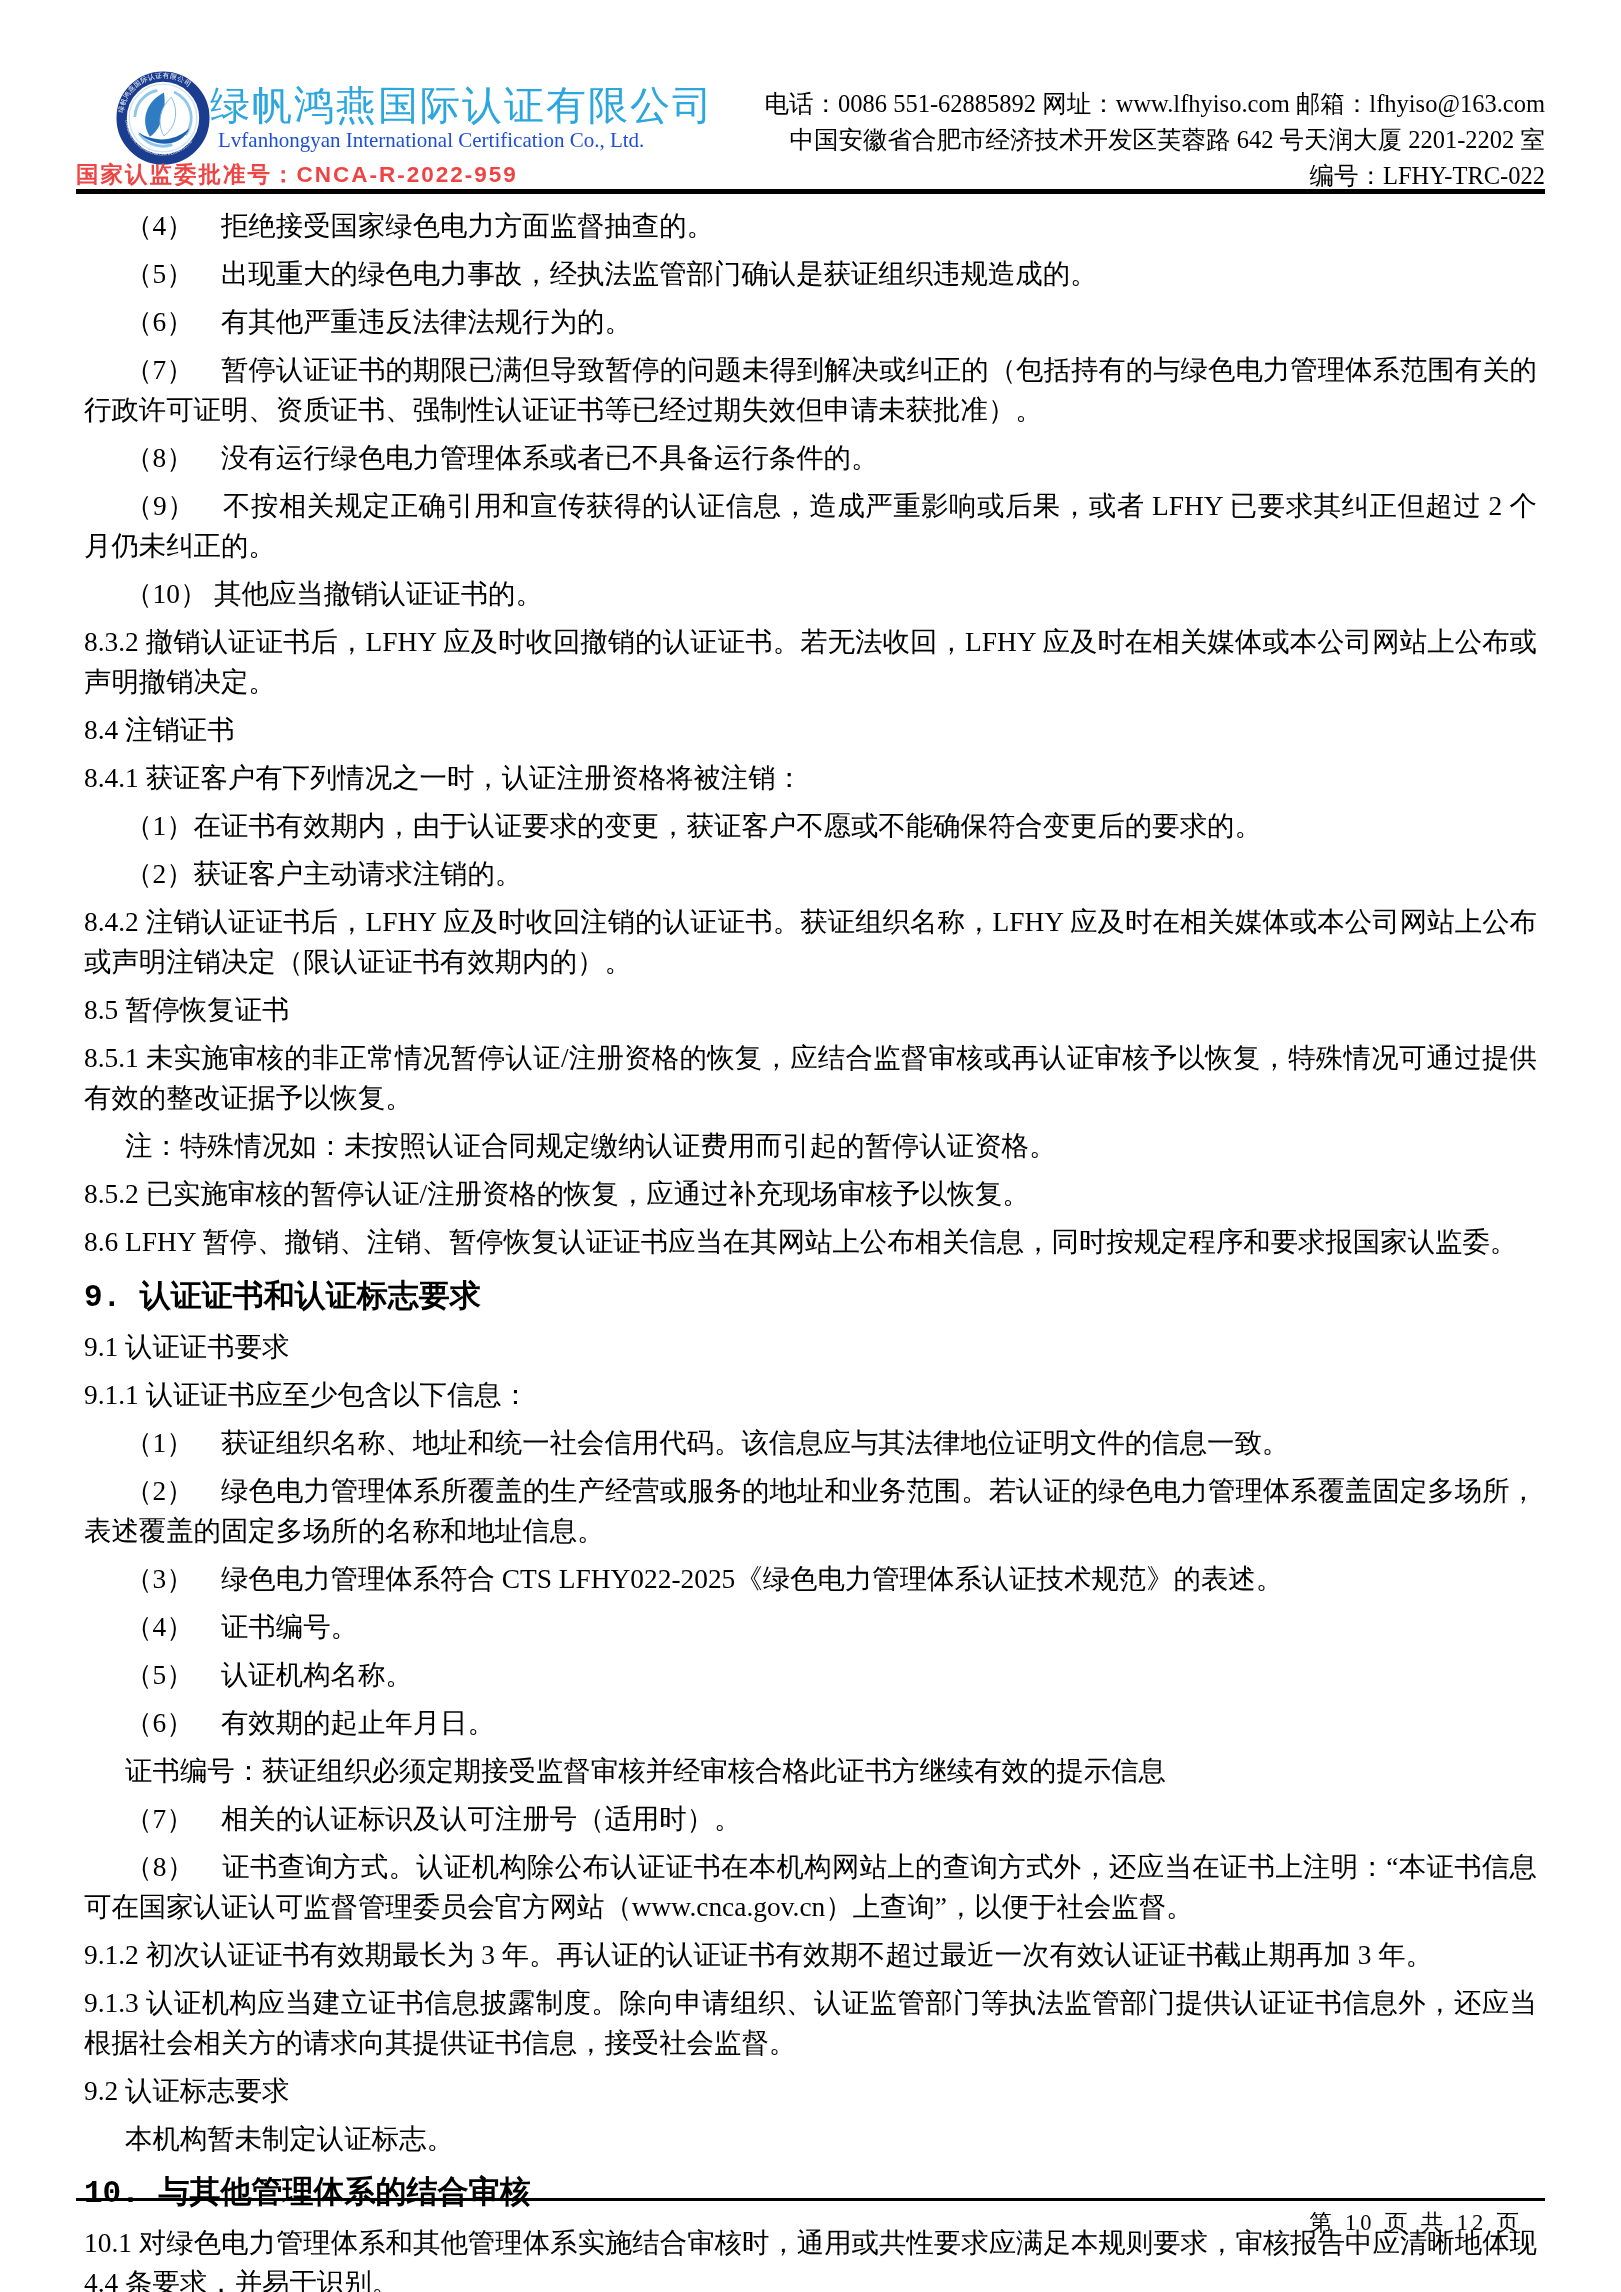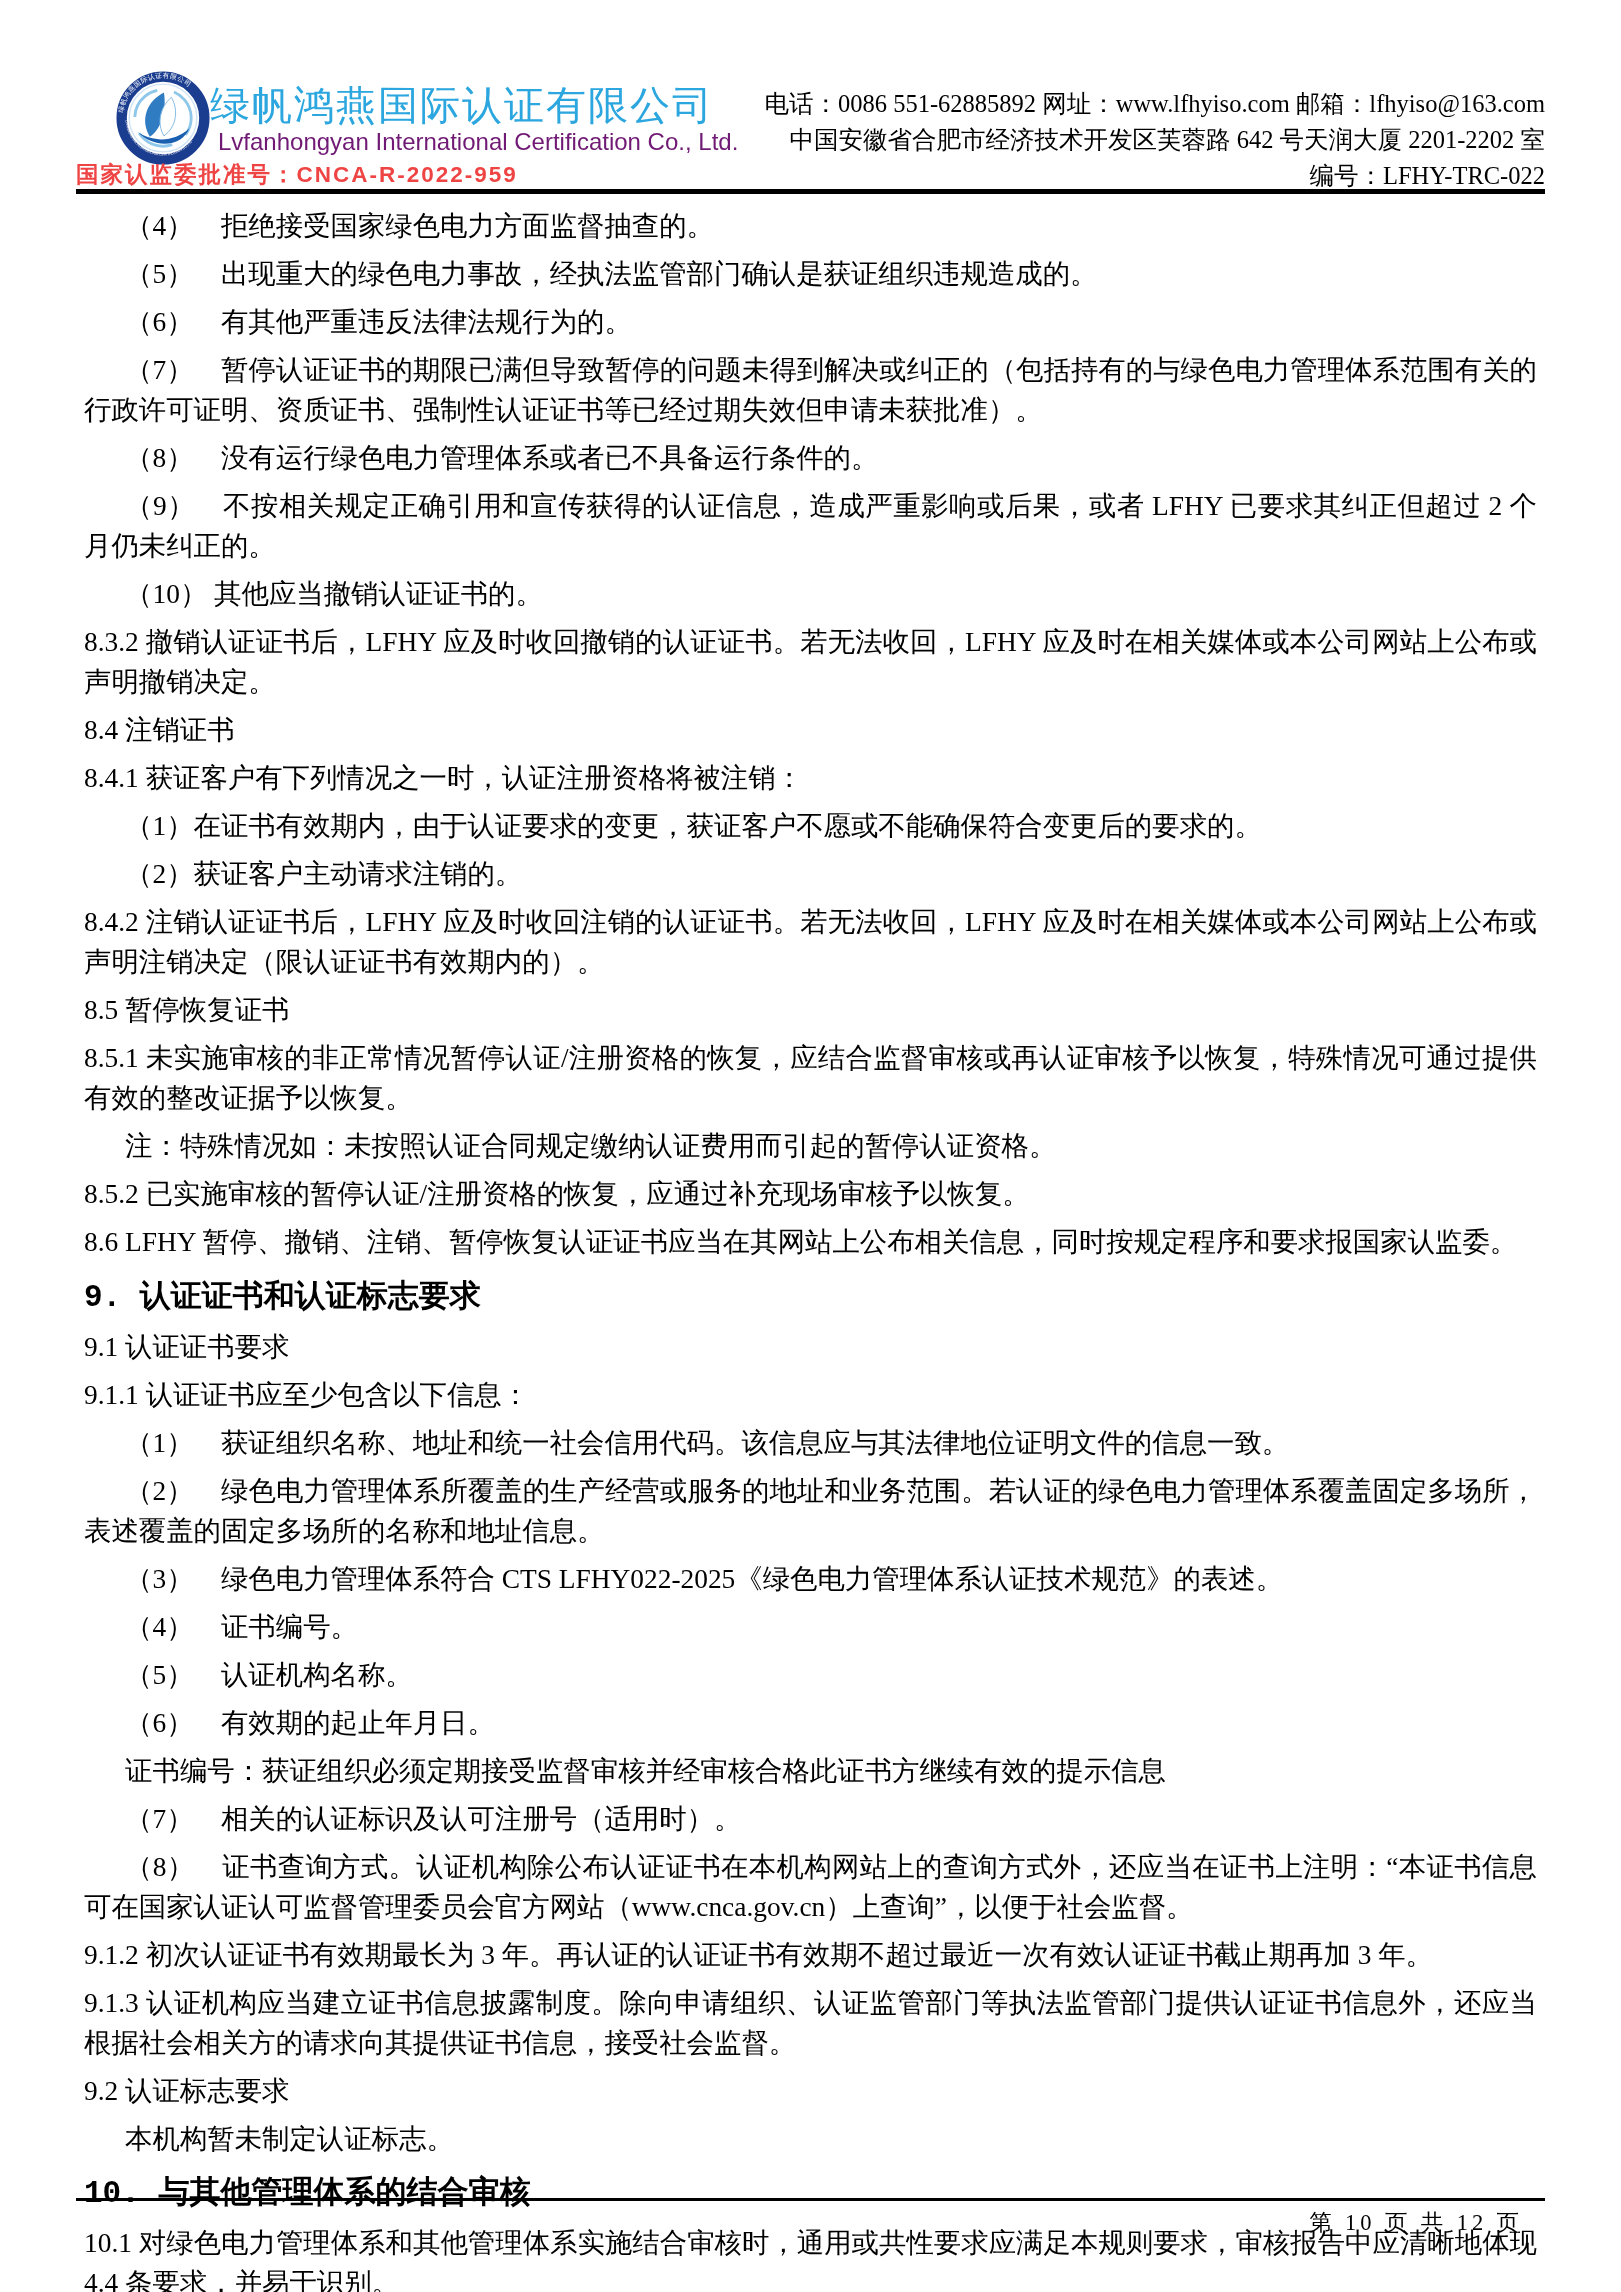--- a/index.html
+++ b/index.html
@@ -14,22 +14,22 @@
   
   .header{position:absolute;left:0;top:0;width:100%;height:196px;}
   .logo{position:absolute;left:116px;top:71px;width:94px;height:94px;}
   .brand-cn{
     position:absolute;left:210px;top:78px;
     font-family:"Liberation Sans","DejaVu Sans",sans-serif;
     font-size:40px;letter-spacing:2px;color:#2ba6de;font-weight:500;white-space:nowrap;
   }
   .brand-en{
     position:absolute;left:218px;top:128px;
-    font-family:Liberation Sans, sans-serif;
-    font-size:24px;color:#701a75;white-space:nowrap;
+    font-family:Liberation Serif, serif;
+    font-size:21px;color:#1d4ed8;white-space:nowrap;
   }
   .approval{
     position:absolute;left:76px;top:159px;
     font-family:"Liberation Sans","DejaVu Sans",sans-serif;
     font-size:22.5px;letter-spacing:2px;color:#ef4444;font-weight:600;white-space:nowrap;
   }
   .contact{
     position:absolute;right:76px;top:86px;
     text-align:right;font-size:24.5px;line-height:36px;white-space:nowrap;
   }
@@ -103,21 +103,21 @@
       <p class="para indent">（6）　有其他严重违反法律法规行为的。</p>
       <p class="para indent">（7）　暂停认证证书的期限已满但导致暂停的问题未得到解决或纠正的（包括持有的与绿色电力管理体系范围有关的行政许可证明、资质证书、强制性认证证书等已经过期失效但申请未获批准）。</p>
       <p class="para indent">（8）　没有运行绿色电力管理体系或者已不具备运行条件的。</p>
       <p class="para indent">（9）　不按相关规定正确引用和宣传获得的认证信息，造成严重影响或后果，或者 LFHY 已要求其纠正但超过 2 个月仍未纠正的。</p>
       <p class="para indent">（10） 其他应当撤销认证证书的。</p>
       <p class="para flush">8.3.2 撤销认证证书后，LFHY 应及时收回撤销的认证证书。若无法收回，LFHY 应及时在相关媒体或本公司网站上公布或声明撤销决定。</p>
       <p class="para flush">8.4 注销证书</p>
       <p class="para flush">8.4.1 获证客户有下列情况之一时，认证注册资格将被注销：</p>
       <p class="para indent">（1）在证书有效期内，由于认证要求的变更，获证客户不愿或不能确保符合变更后的要求的。</p>
       <p class="para indent">（2）获证客户主动请求注销的。</p>
-      <p class="para flush">8.4.2 注销认证证书后，LFHY 应及时收回注销的认证证书。若无法收回，LFHY 应及时在相关媒体或本公司网站上公布或声明注销决定（限认证证书有效期内的）。</p>
+      <p class="para flush">8.4.2 注销认证证书后，LFHY 应及时收回注销的认证证书。获证组织名称，LFHY 应及时在相关媒体或本公司网站上公布或声明注销决定（限认证证书有效期内的）。</p>
       <p class="para flush">8.5 暂停恢复证书</p>
       <p class="para flush">8.5.1 未实施审核的非正常情况暂停认证/注册资格的恢复，应结合监督审核或再认证审核予以恢复，特殊情况可通过提供有效的整改证据予以恢复。</p>
       <p class="para indent">注：特殊情况如：未按照认证合同规定缴纳认证费用而引起的暂停认证资格。</p>
       <p class="para flush">8.5.2 已实施审核的暂停认证/注册资格的恢复，应通过补充现场审核予以恢复。</p>
       <p class="para flush">8.6 LFHY 暂停、撤销、注销、暂停恢复认证证书应当在其网站上公布相关信息，同时按规定程序和要求报国家认监委。</p>
       <p class="para heading">9. 认证证书和认证标志要求</p>
       <p class="para flush">9.1 认证证书要求</p>
       <p class="para flush">9.1.1 认证证书应至少包含以下信息：</p>
       <p class="para indent">（1）　获证组织名称、地址和统一社会信用代码。该信息应与其法律地位证明文件的信息一致。</p>
       <p class="para indent">（2）　绿色电力管理体系所覆盖的生产经营或服务的地址和业务范围。若认证的绿色电力管理体系覆盖固定多场所，表述覆盖的固定多场所的名称和地址信息。</p>

